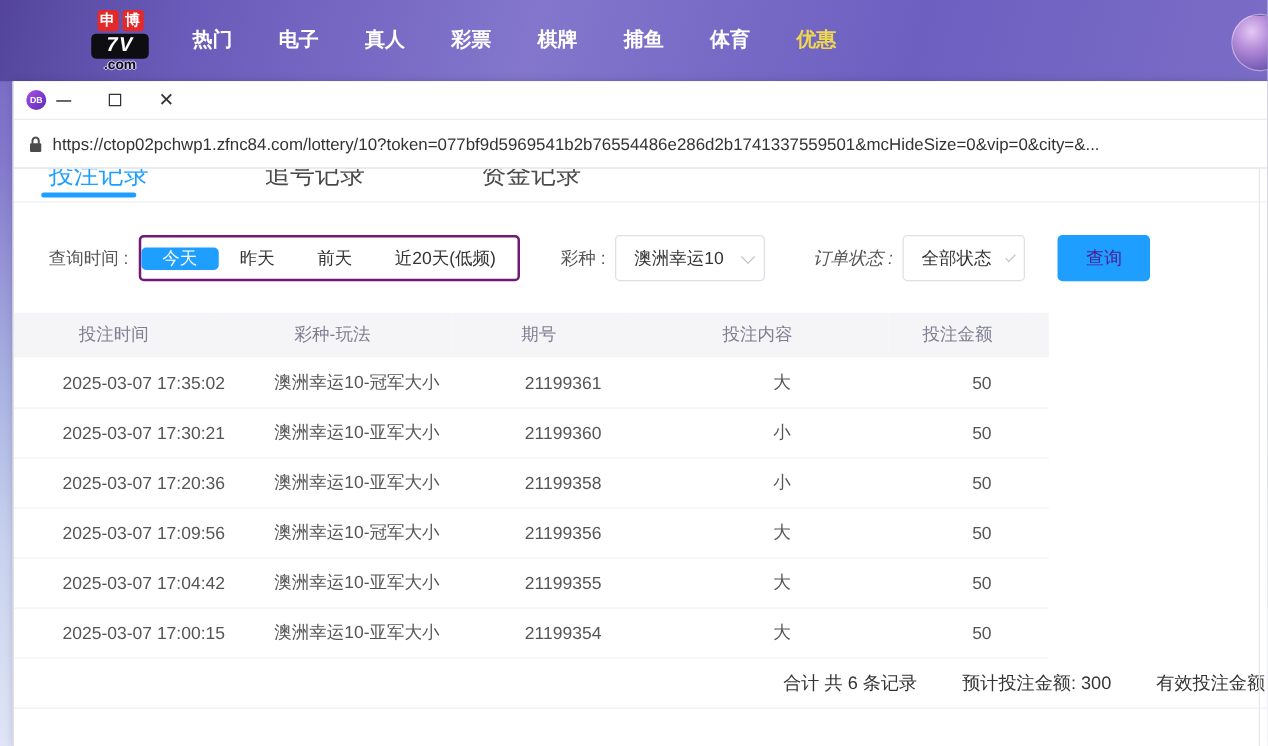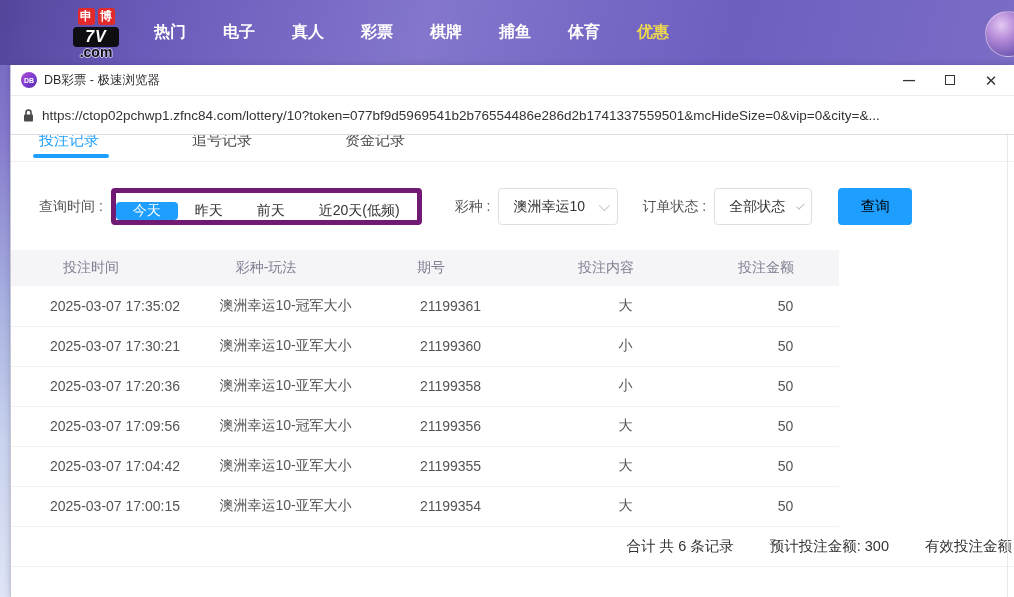--- a/index.html
+++ b/index.html
@@ -15,21 +15,21 @@
     position:absolute; left:0; top:0; width:1014px; height:65px;
     background:linear-gradient(105deg,#54459b 0%,#6a5bba 15%,#8376cc 42%,#6c5fc0 72%,#7b6dc6 100%);
     display:flex; align-items:center;
   }
   .logo{ margin-left:68px; display:flex; flex-direction:column; align-items:center; width:56px; }
   .logo-badges{ display:flex; gap:3px; margin-bottom:2px; }
   .logo-badge{ width:17px; height:17px; background:#e32a2a; border-radius:3px; color:#fff;
     font-size:12px; font-weight:bold; display:flex; align-items:center; justify-content:center; }
   .logo-main{ background:#0d0d12; border-radius:4px; width:46px; height:20px; color:#fff;
     font-size:16px; font-weight:800; font-style:italic; display:flex; align-items:center; justify-content:center; letter-spacing:1px; }
-  .logo-suffix{ font-size:14px; font-weight:900; color:#101014; line-height:11px;
+  .logo-suffix{ font-size:11px; font-weight:900; color:#101014; line-height:11px;
     text-shadow:-1px 0 #cfc6ee,1px 0 #cfc6ee,0 -1px #cfc6ee,0 1px #cfc6ee; }
   .nav-items{ display:flex; margin-left:30px; gap:37px; }
   .nav-item{ color:#ffffff; font-size:16px; font-weight:700; cursor:pointer; white-space:nowrap; }
   .nav-item.highlight{ color:#eed84f; }
   .avatar{ position:absolute; right:-17px; top:11px; width:46px; height:46px; border-radius:50%;
     background:radial-gradient(circle at 35% 30%,#e3c8f2 0%,#b48ad8 35%,#7a5fb8 70%,#4a3a80 100%);
     border:1px solid rgba(255,255,255,.45); }
 
   
   .browser{ position:absolute; left:10px; top:65px; width:1004px; height:532px; background:#fff;
@@ -48,42 +48,42 @@
     border-top:1px solid #ececf0; border-bottom:1px solid #dcdce2; background:#fff; }
   .lock-icon{ flex:0 0 auto; }
   .url-text{ font-size:13.5px; color:#333; white-space:nowrap; overflow:hidden; }
 
   
   .page{ position:relative; height:476px; background:#fff; overflow:hidden; }
   .page::after{ content:""; position:absolute; top:0; right:6px; width:1px; height:100%; background:#e7e7ee; }
 
   .tabs-row{ position:relative; height:27px; border-bottom:1px solid #f0f0f3; overflow:hidden; padding-left:28px; }
   .tabs{ display:flex; gap:93px; }
-  .tab{ font-size:15px; color:#4a4a4a; margin-top:-5px; line-height:20px; cursor:pointer; white-space:nowrap; }
+  .tab{ font-size:20px; color:#4a4a4a; margin-top:-5px; line-height:20px; cursor:pointer; white-space:nowrap; }
   .tab.active{ color:#1e9fff; }
   .tab-underline{ position:absolute; left:22px; bottom:3px; width:76px; height:4px; border-radius:2px; background:#1e9fff; }
 
   .filters{ margin-top:26px; padding-left:28px; display:flex; align-items:center; }
   .f-label{ font-size:14px; color:#555; margin-right:8px; white-space:nowrap; }
-  .time-group{ display:flex; align-items:flex-end; border:5px solid #701a75; border-radius:4px; height:37px; overflow:hidden; }
+  .time-group{ display:flex; align-items:center; border:2px solid #701a75; border-radius:4px; height:37px; overflow:hidden; }
   .time-opt{ display:flex; align-items:center; padding:0 17px; font-size:14px; color:#333; cursor:pointer; position:relative; white-space:nowrap; }
   .time-opt + .time-opt::before{ content:""; position:absolute; left:0; top:9px; bottom:9px; width:1px; background:#ececf0; }
   .time-opt.active{ background:#1e9fff; color:#fff; border-radius:4px; }
   .time-opt.active::before{ display:none; }
   .sel-label{ margin-left:33px; }
   .select{ display:flex; align-items:center; justify-content:space-between; border:1px solid #dcdfe6; border-radius:4px;
     height:37px; padding:0 10px 0 14px; font-size:14px; color:#333; cursor:pointer; }
   .select .val{ white-space:nowrap; }
   .chevron{ width:8px; height:8px; border-right:1.5px solid #c0c4cc; border-bottom:1.5px solid #c0c4cc;
     transform:rotate(45deg) translateY(-2px); margin-left:12px; }
   .sel-lottery{ width:120px; }
   .sel-status{ width:98px; }
-  .status-label{ margin-left:24px; }
+  .status-label{ margin-left:38px;font-style:italic; }
   .search-btn{ margin-left:26px; width:74px; height:37px; background:#1e9fff; border:none; border-radius:4px;
-    color:#000000; font-size:14.5px; cursor:pointer; font-family:inherit; }
+    color:#4c1d95; font-size:14.5px; cursor:pointer; font-family:inherit; }
 
   .table-wrap{ margin-top:25px; width:828px; overflow:hidden; }
   table{ width:1075px; border-collapse:collapse; table-layout:fixed; }
   thead th{ height:36px; background:#f5f5f8; color:#7e7e90; font-size:14px; font-weight:normal; text-align:center; white-space:nowrap; }
   tbody td{ height:40px; border-bottom:1px solid #f2f2f4; font-size:14px; color:#555; text-align:center; white-space:nowrap;padding-left:39px; }
   td.status-win{ color:#f23d3d; }
 
   .summary{ height:40px; border-bottom:1px solid #eef0f4; display:flex; align-items:center;
     justify-content:flex-end; gap:36px; font-size:14.5px; color:#333; padding-right:2px; }
   .summary span{ white-space:nowrap; }
@@ -110,21 +110,20 @@
       <span class="nav-item">体育</span>
       <span class="nav-item highlight">优惠</span>
     </div>
   <div class="avatar"></div>
 </div>
 
 <div class="browser">
 
   <div class="titlebar">
     <span class="db-icon">DB</span>
-    <span class="win-title">DB彩票 - 极速浏览器</span>
     <span class="win-controls">
       <span class="wc wc-min">—</span>
       <span class="wc wc-max">
           <span></span>
         </span>
       <span class="wc wc-close">✕</span>
     </span>
   </div>
 
   <div class="urlbar">

